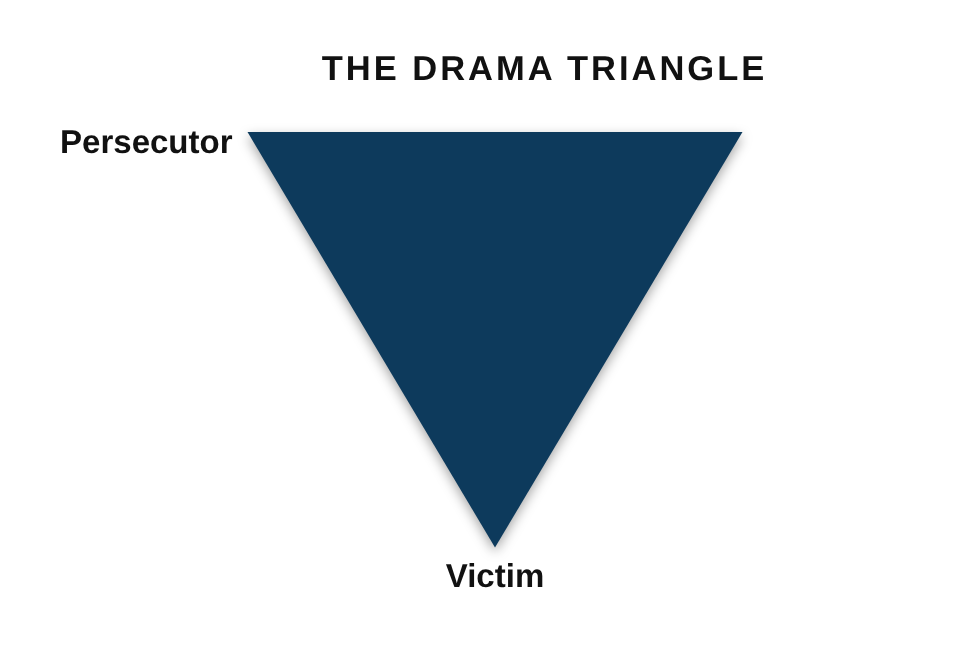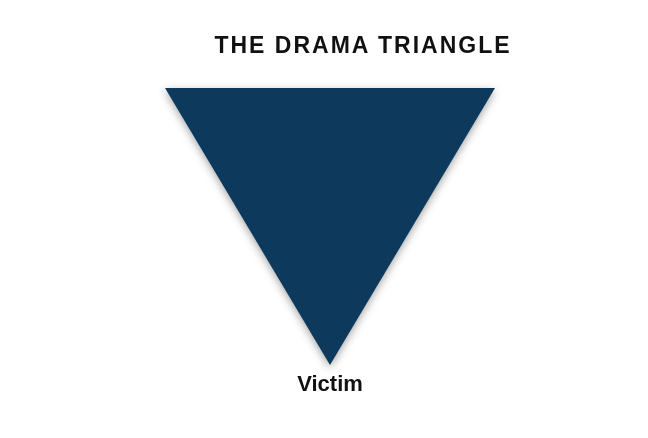--- a/index.html
+++ b/index.html
@@ -66,17 +66,18 @@
 <body>
 
 <div class="canvas">
 
   <div class="diagram-title">THE DRAMA TRIANGLE</div>
 
   <svg class="triangle-svg" viewBox="0 0 350 300" aria-hidden="true">
     <polygon points="10,10 340,10 175,287" fill="#0d3a5c"></polygon>
   </svg>
 
+  <div class="corner-label label-persecutor">Persecutor</div>
 
 
   <div class="corner-label label-victim">Victim</div>
 
 </div>
 
 </body></html>

